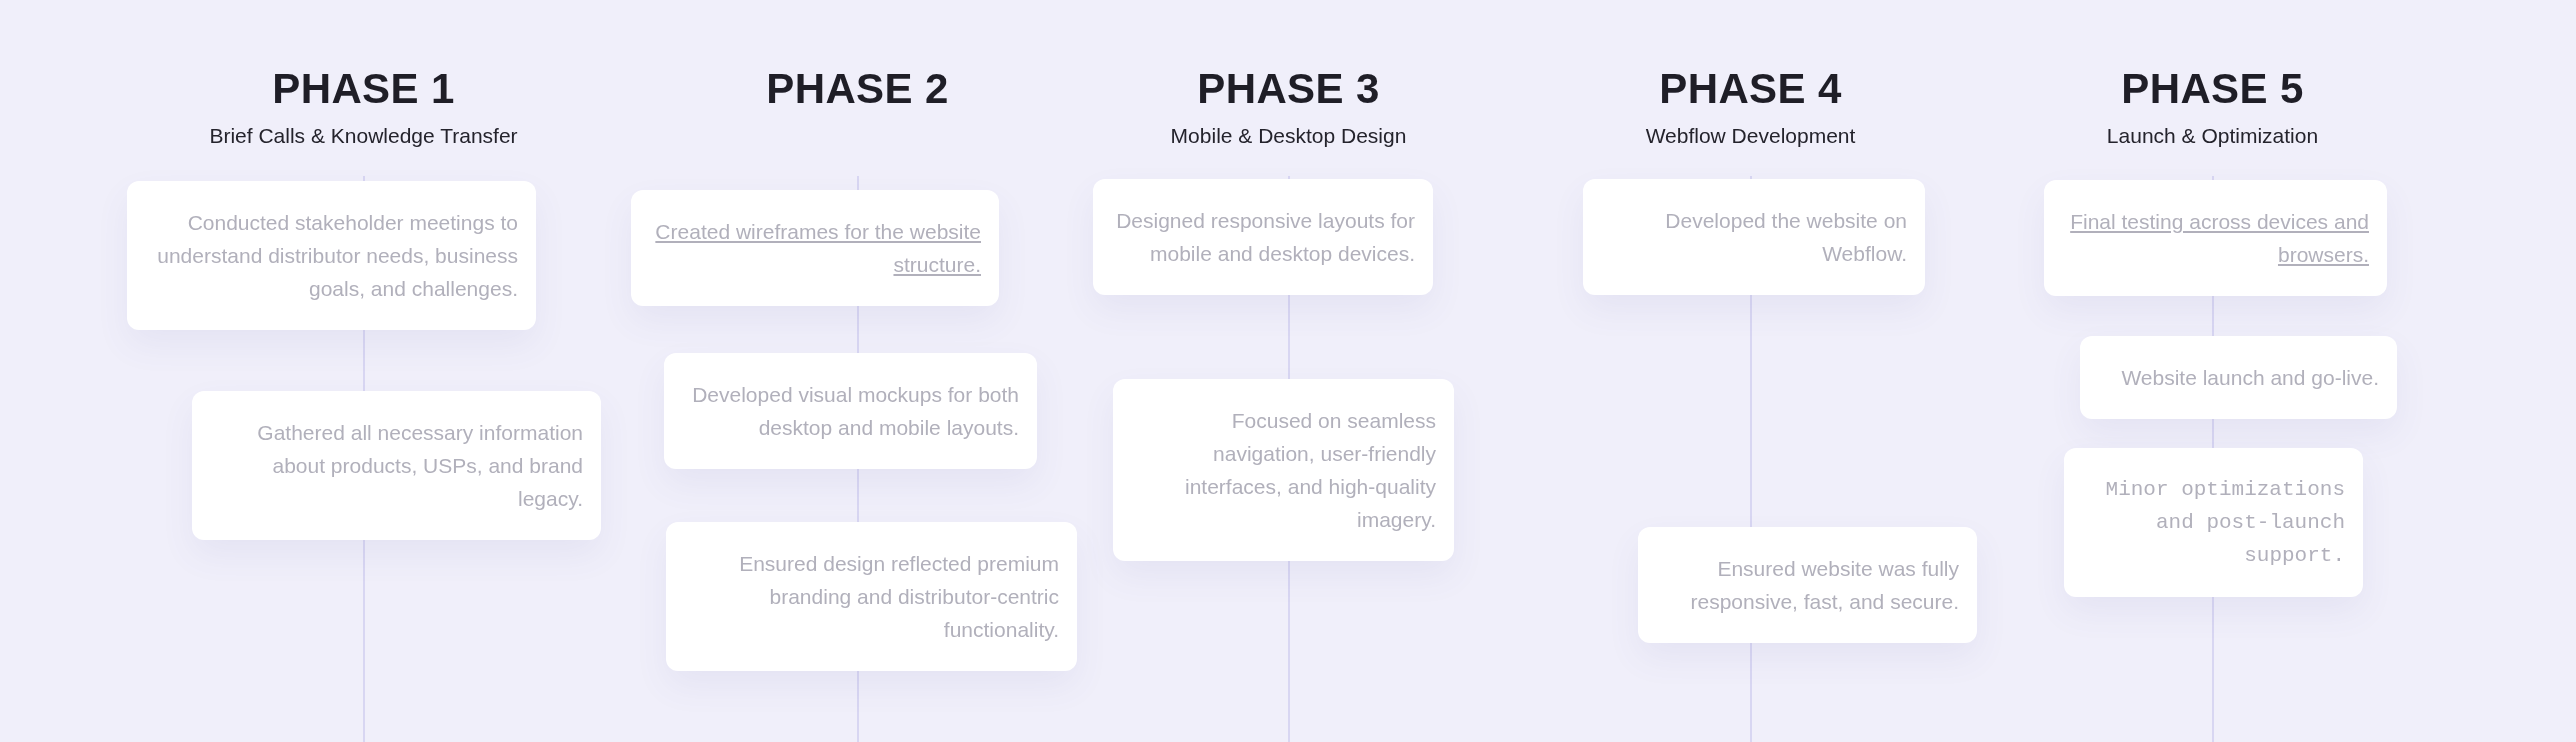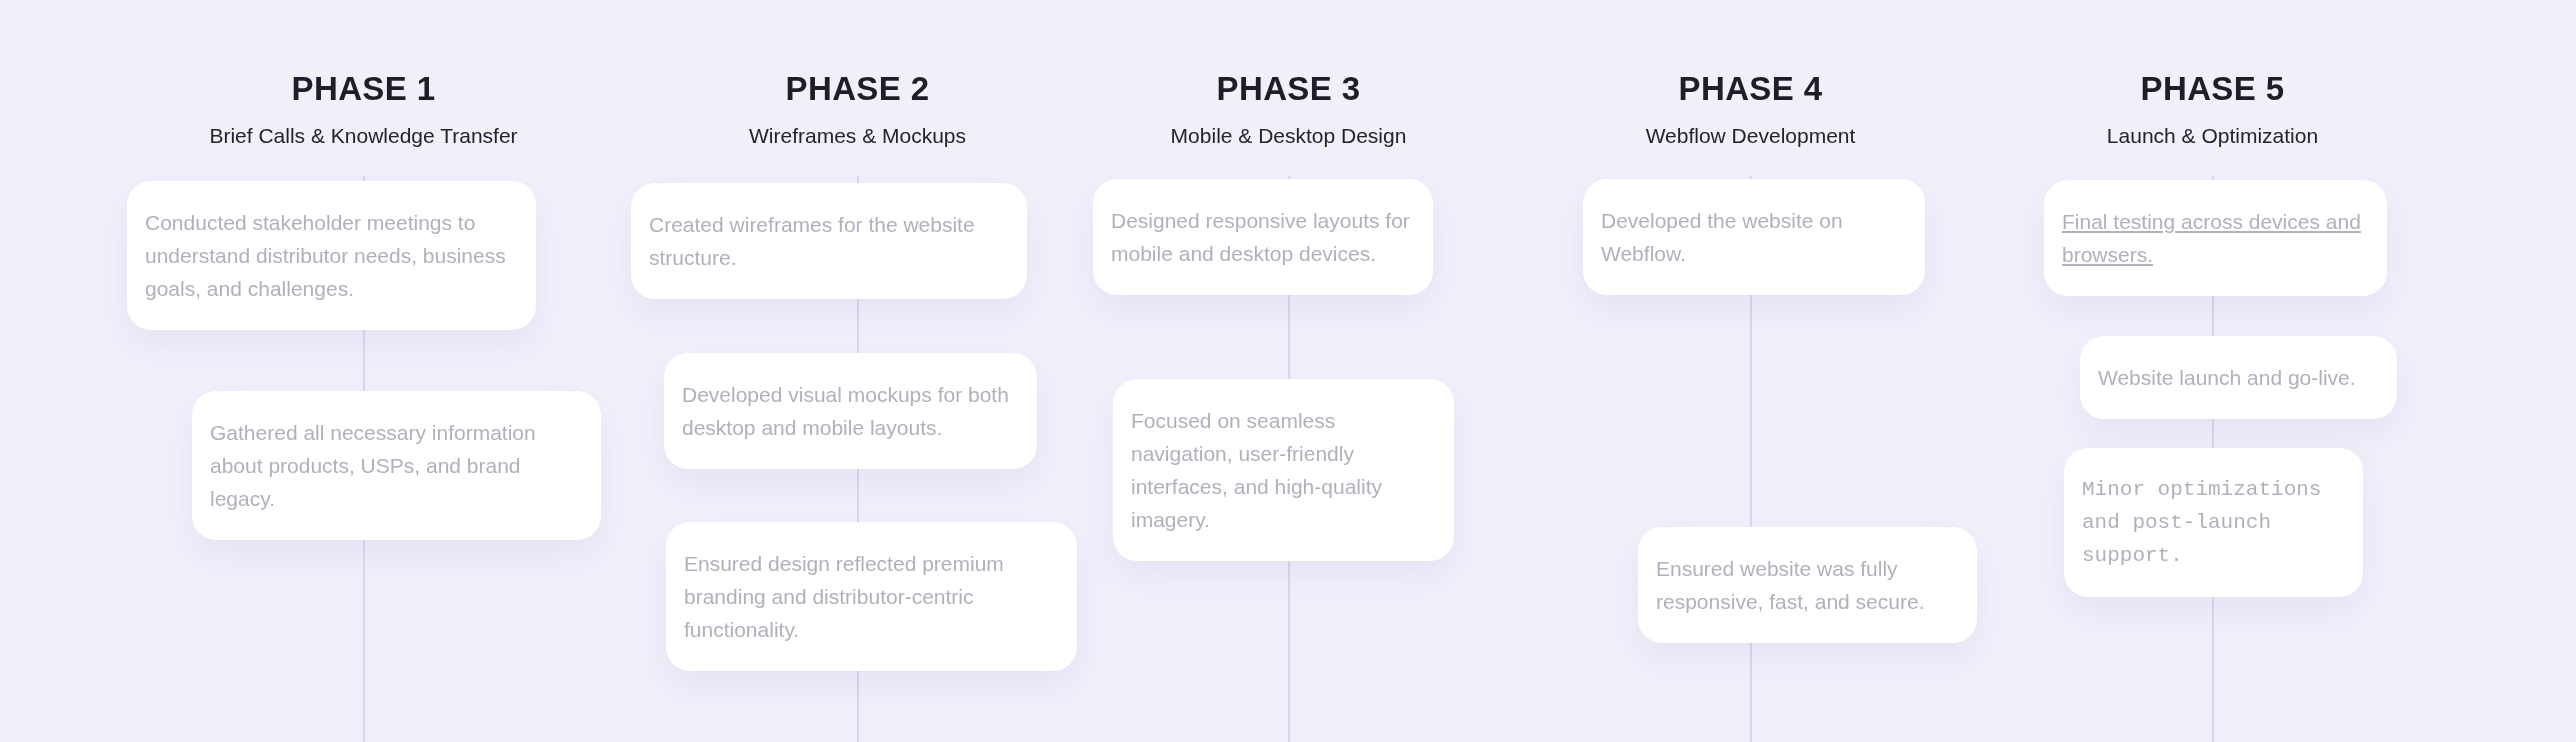--- a/index.html
+++ b/index.html
@@ -13,21 +13,21 @@
   }
   .phase-header {
     position: absolute;
     top: 71px;
     width: 477px;
     margin-left: -239px;
     text-align: center;
     z-index: 3;
   }
   .phase-title {
-    font-size: 33px;
+    font-size: 42px;
     line-height: 36px;
     font-weight: 700;
     color: #1f1e27;
     letter-spacing: 0.4px;
   }
   .phase-subtitle {
     margin-top: 15px;
     font-size: 21px;
     line-height: 27px;
     font-weight: 500;
@@ -44,32 +44,32 @@
   }
   .hx1 { left: 364px; }
   .hx2 { left: 858px; }
   .hx3 { left: 1289px; }
   .hx4 { left: 1751px; }
   .hx5 { left: 2213px; }
   .card {
     position: absolute;
     box-sizing: border-box;
     background: #ffffff;
-    border-radius: 24px;
+    border-radius: 12px;
     padding: 25px 18px;
     font-size: 21px;
     line-height: 33px;
     color: #b1b0bb;
-    text-align: left;
+    text-align: right;
     z-index: 2;
     box-shadow: 0 15px 34px rgba(90, 90, 150, 0.07);
   }
   .p1c1 { left: 127px;  top: 181px; width: 409px; }
   .p1c2 { left: 192px;  top: 391px; width: 409px; }
-  .p2c1 { left: 631px;  top: 183px; width: 396px; }
+  .p2c1 { left: 631px;  top: 190px; width: 368px; text-decoration: underline; }
   .p2c2 { left: 664px;  top: 353px; width: 373px; }
   .p2c3 { left: 666px;  top: 522px; width: 411px; }
   .p3c1 { left: 1093px; top: 179px; width: 340px; }
   .p3c2 { left: 1113px; top: 379px; width: 341px; }
   .p4c1 { left: 1583px; top: 179px; width: 342px; }
   .p4c2 { left: 1603px; top: 341px; width: 375px; }
   .p4c3 { left: 1638px; top: 527px; width: 339px; }
   .p5c1 { left: 2044px; top: 180px; width: 343px; text-decoration: underline; }
   .p5c2 { left: 2080px; top: 336px; width: 317px; }
   .p5c3 { left: 2064px; top: 448px; width: 299px; font-family: Liberation Mono, monospace; }
@@ -82,21 +82,20 @@
   <div class="phase-header hx1">
     <div class="phase-title">PHASE 1</div>
     <div class="phase-subtitle">Brief Calls &amp; Knowledge Transfer</div>
   </div>
   <div class="timeline-line hx1"></div>
   <div class="card p1c1">Conducted stakeholder meetings to understand distributor needs, business goals, and challenges.</div>
   <div class="card p1c2">Gathered all necessary information about products, USPs, and brand legacy.</div>
 
   <div class="phase-header hx2">
     <div class="phase-title">PHASE 2</div>
-    <div class="phase-subtitle">Wireframes &amp; Mockups</div>
   </div>
   <div class="timeline-line hx2"></div>
   <div class="card p2c1">Created wireframes for the website structure.</div>
   <div class="card p2c2">Developed visual mockups for both desktop and mobile layouts.</div>
   <div class="card p2c3">Ensured design reflected premium branding and distributor-centric functionality.</div>
 
   <div class="phase-header hx3">
     <div class="phase-title">PHASE 3</div>
     <div class="phase-subtitle">Mobile &amp; Desktop Design</div>
   </div>

